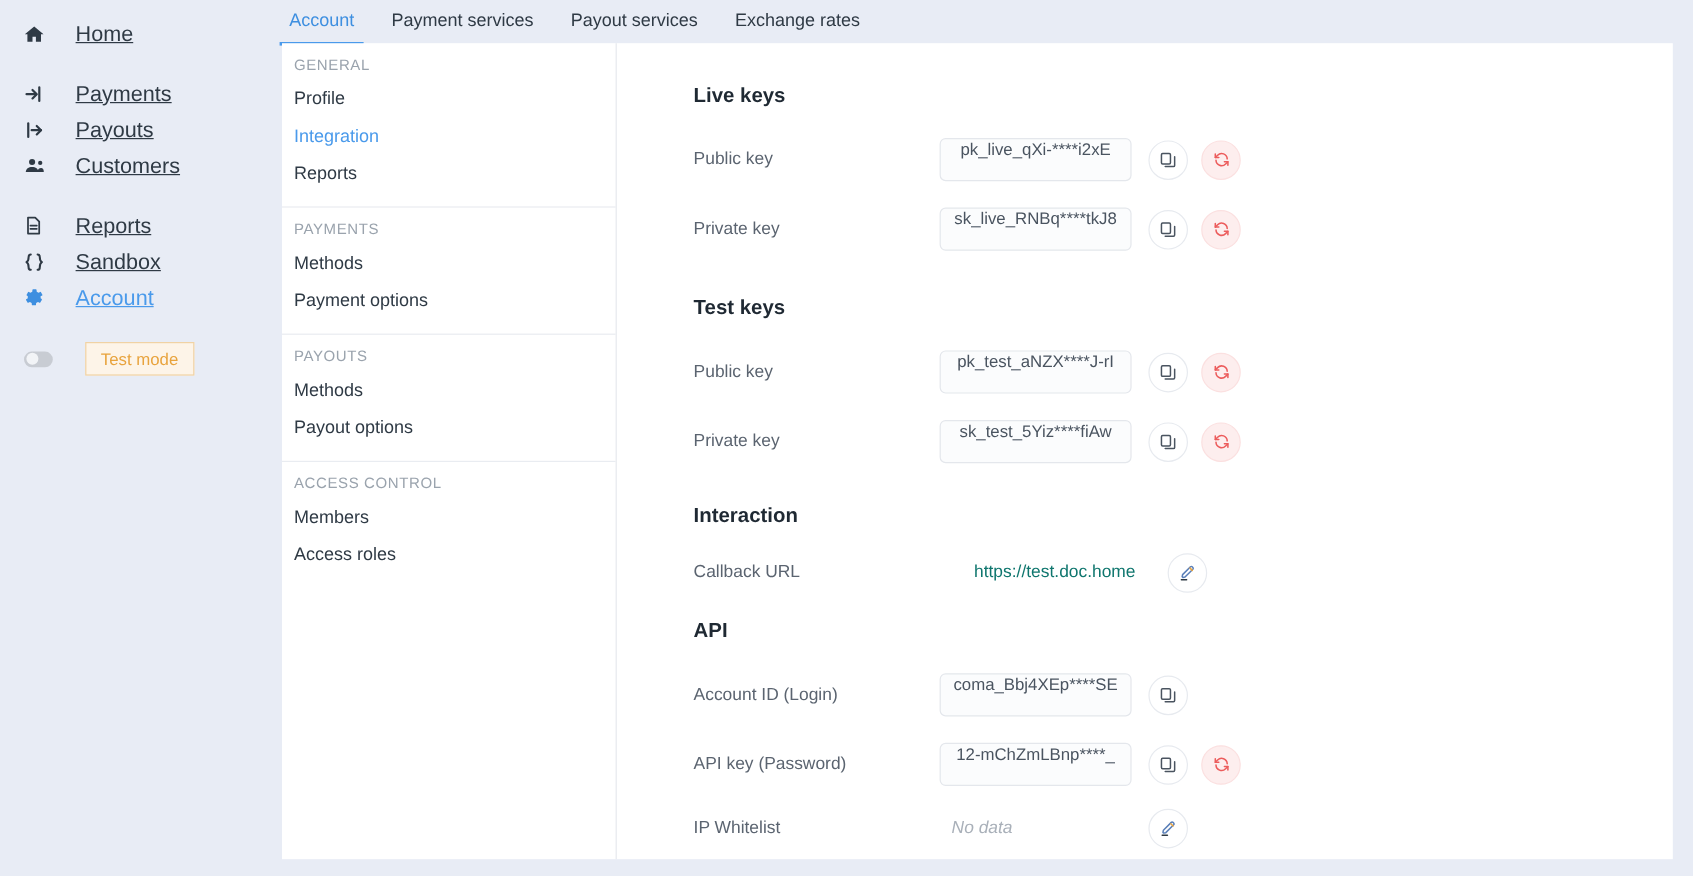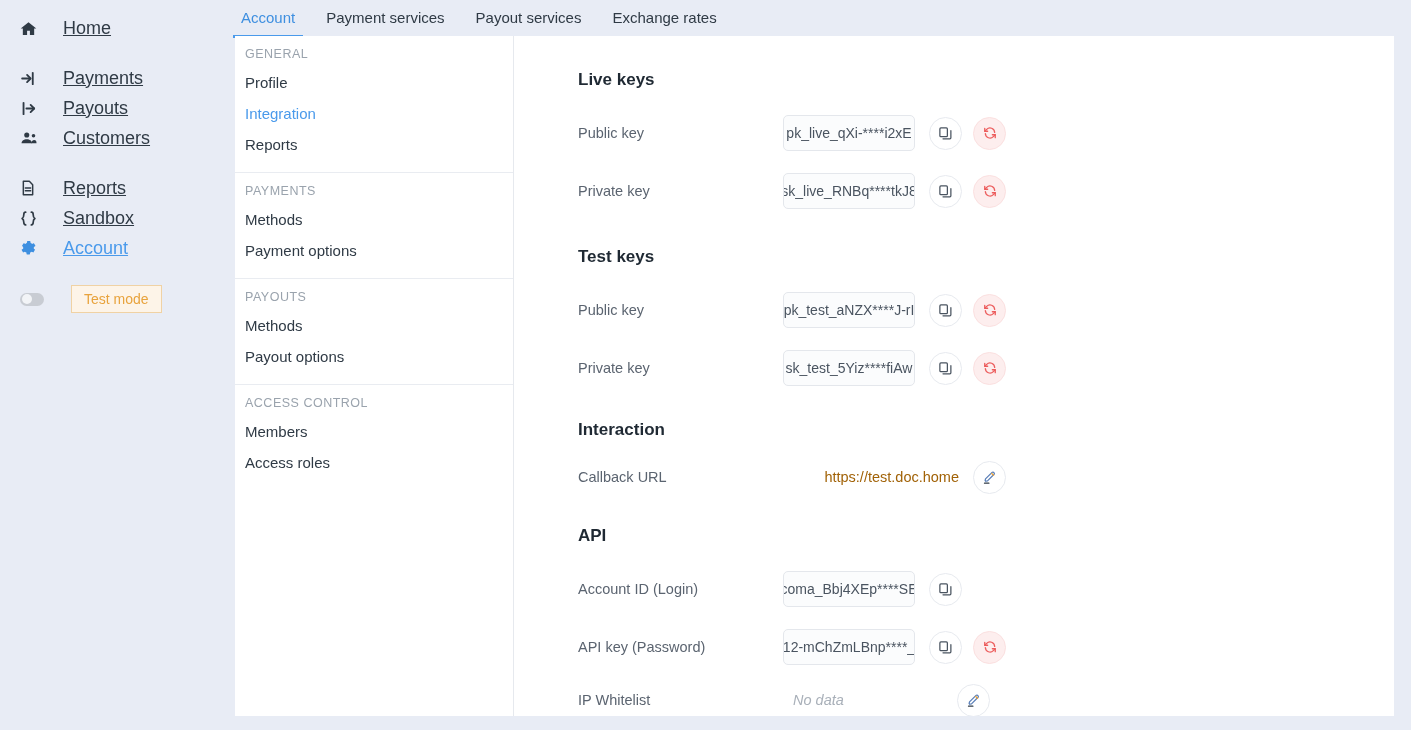--- a/index.html
+++ b/index.html
@@ -93,44 +93,44 @@
   .field-row {
     display: flex; align-items: center;
     height: 58px;
   }
   .field-label {
     width: 205px; min-width: 205px;
     font-size: 14.5px; color: #5b6470;
   }
   .ctl-wrap { display: flex; align-items: center; }
   .key-input {
-    width: 132px; height: 36px;
+    width: 160px; height: 36px;
     background: #fbfcfd;
     border: 1px solid #e4e7ec;
     border-radius: 5px;
-    display: flex; align-items: center; justify-content: center;
+    display: flex; align-items: flex-start; justify-content: center;
     overflow: hidden;
   }
   .key-input span {
     font-size: 14px; color: #4a5460;
     white-space: nowrap;
   }
   .round-btn {
     width: 33px; height: 33px; border-radius: 50%;
     border: 1px solid #e7eaef; background: #fff;
     display: flex; align-items: center; justify-content: center;
     cursor: pointer; margin-left: 14px;
   }
   .round-btn.danger {
     background: #fdeeee; border-color: #fbe0e0;
     margin-left: 11px;
   }
   .plain-value {
-    font-size: 14.5px; color: #a16207;
-    min-width: 160px; text-align: right;
+    font-size: 14.5px; color: #0f766e;
+    min-width: 160px; text-align: center;
   }
   .plain-value.muted { color: #a9b0b9; font-style: italic; text-align: left; padding-left: 10px; }
 </style>
 </head>
 <body>
 
 <div id="left-rail">
 
   <div class="rail-item" style="margin-top:13px;">
     <span class="rail-icon">
@@ -360,21 +360,21 @@
         <div class="round-btn">
           <svg width="15" height="15" viewBox="0 0 24 24" fill="none" stroke-width="2" stroke-linecap="round" stroke-linejoin="round">
               <path d="M6 18l2.8-.6L19.3 6.9a1.6 1.6 0 000-2.3l-.9-.9a1.6 1.6 0 00-2.3 0L5.6 14.2 5 17z" stroke="#5a7fb8"></path>
               <path d="M15.5 5.5l3 3" stroke="#e8a33d"></path>
               <path d="M4 21h7" stroke="#2f3a45"></path>
             </svg>
         </div>
       </div>
     </div>
 
-    <div class="section-title" style="margin-top:20px;">API</div>
+    <div class="section-title" style="margin-top:10px;">API</div>
 
     <div class="field-row" style="margin-top:14px;">
       <div class="field-label">Account ID (Login)</div>
       <div class="ctl-wrap">
         <div class="key-input">
           <span>coma_Bbj4XEp****SE</span>
         </div>
         <div class="round-btn">
           <svg width="15" height="15" viewBox="0 0 24 24" fill="none" stroke="#4a5460" stroke-width="2" stroke-linejoin="round">
               <rect x="3" y="3" width="12" height="14" rx="1.6"></rect>

